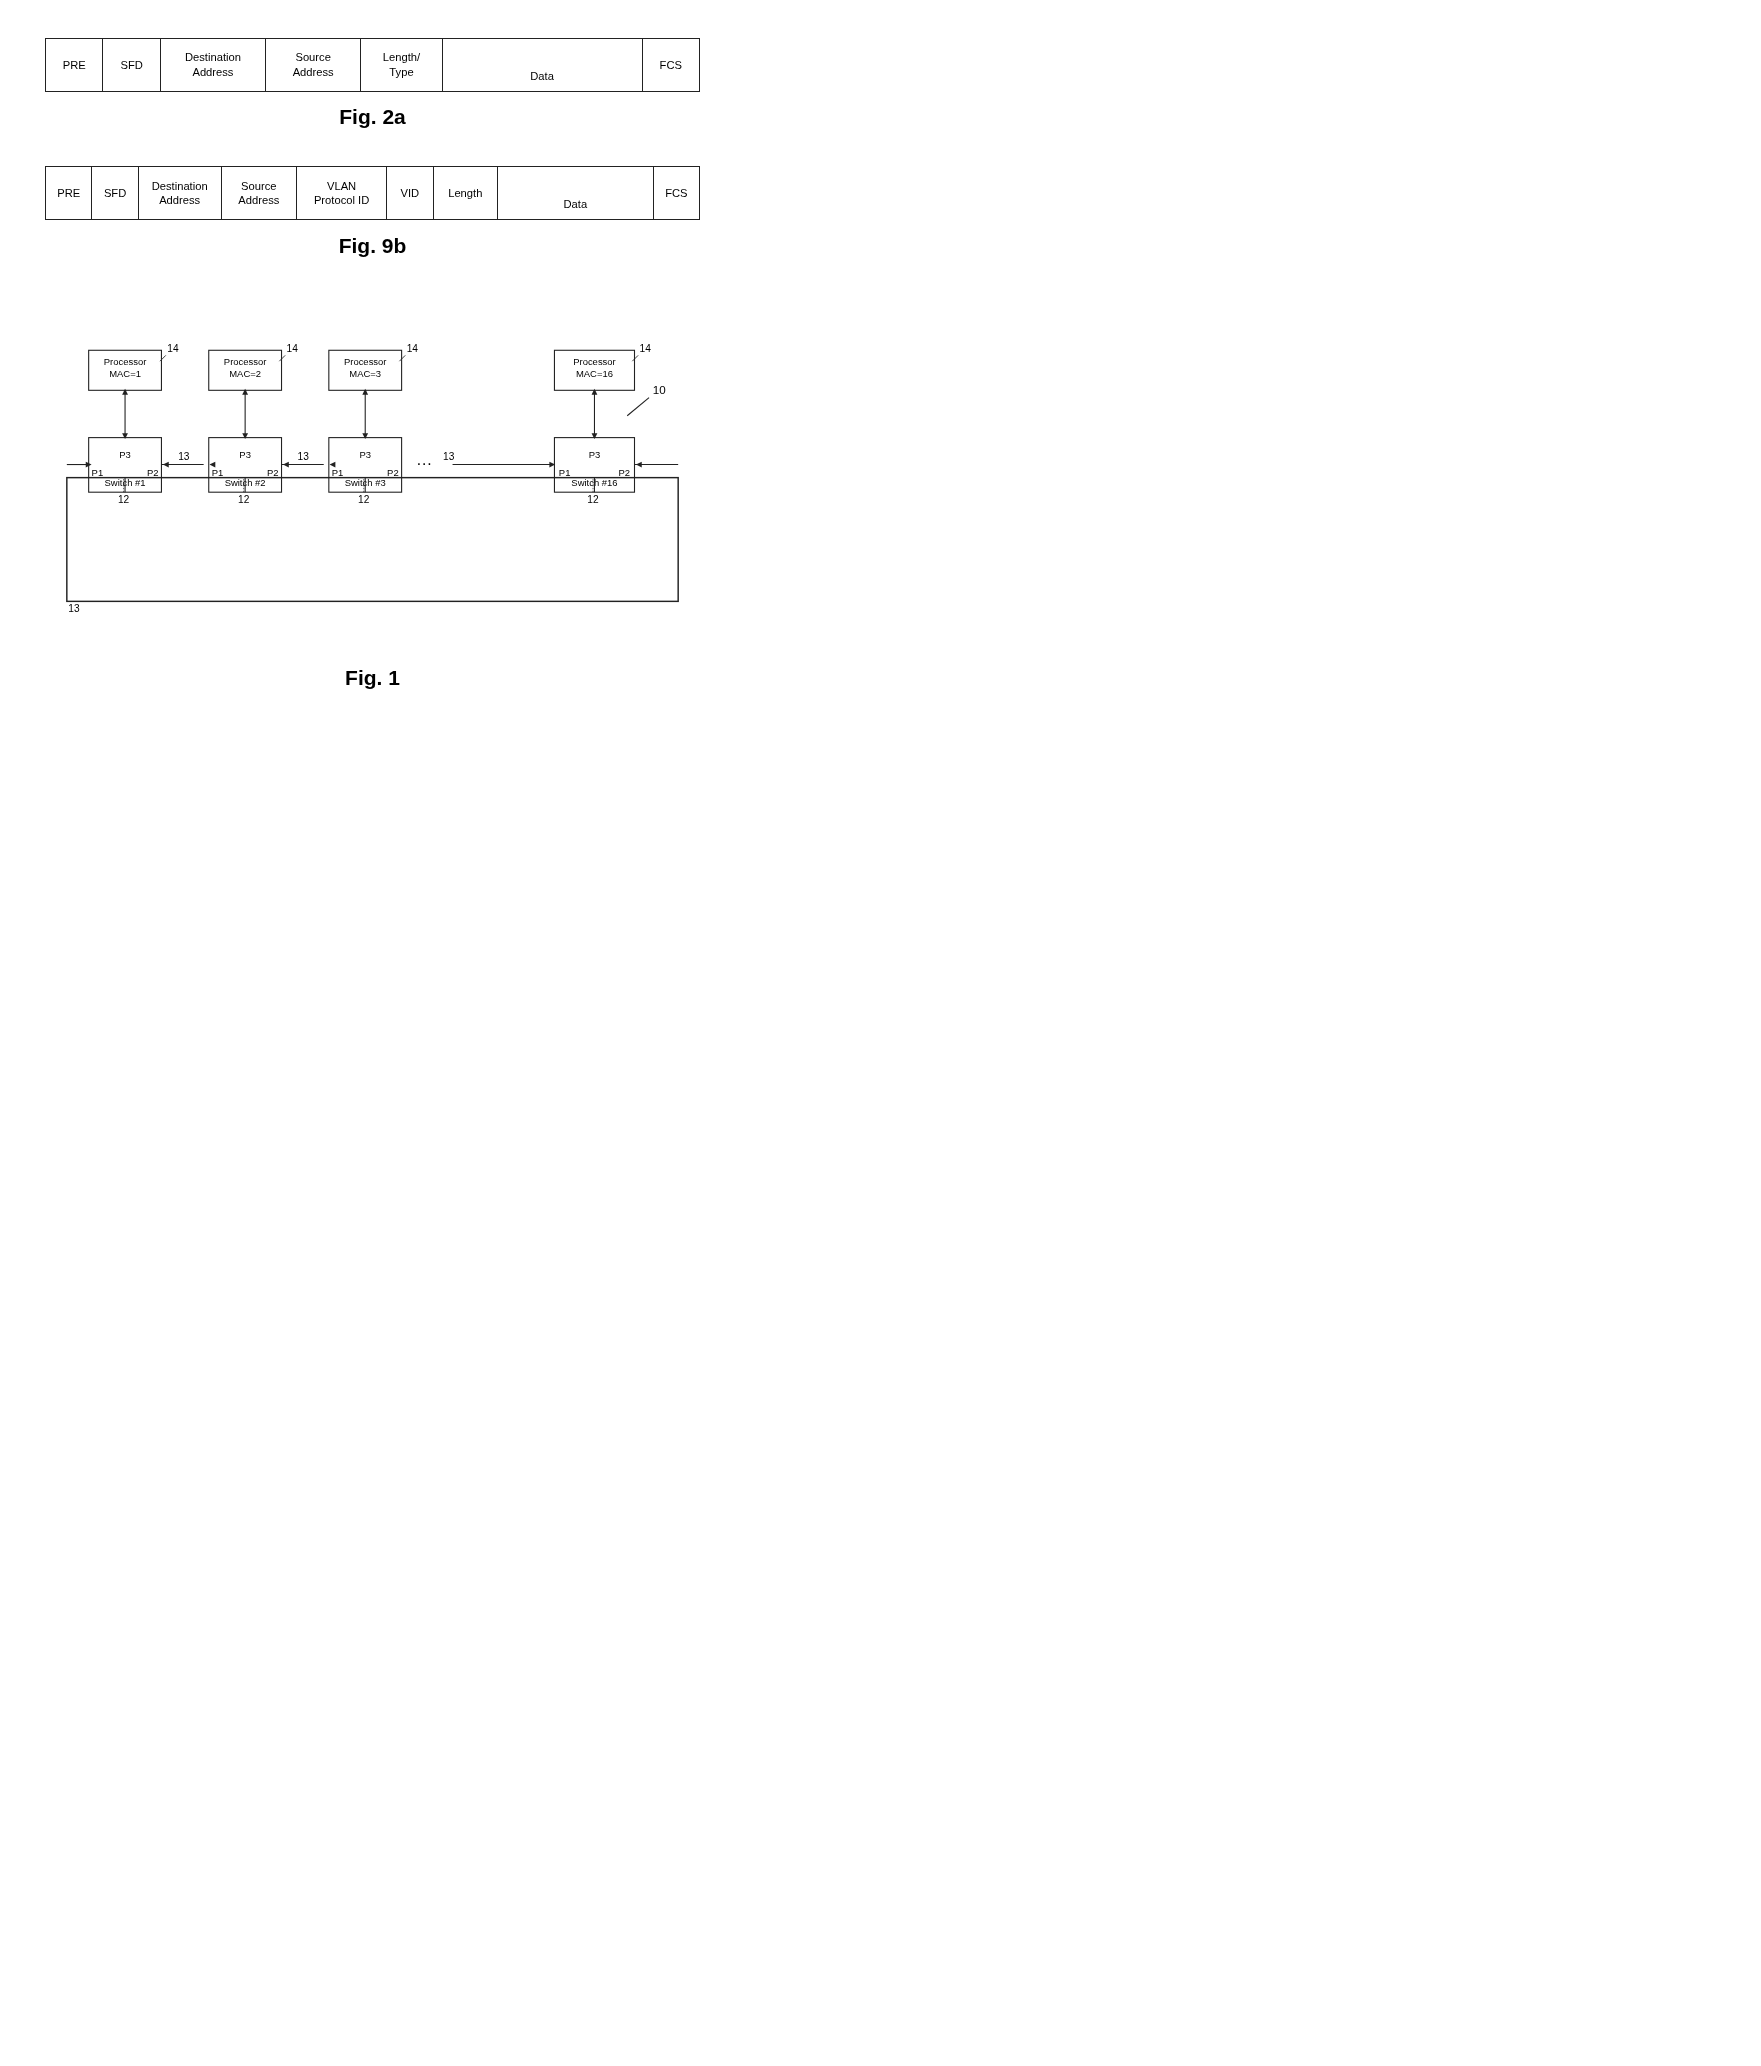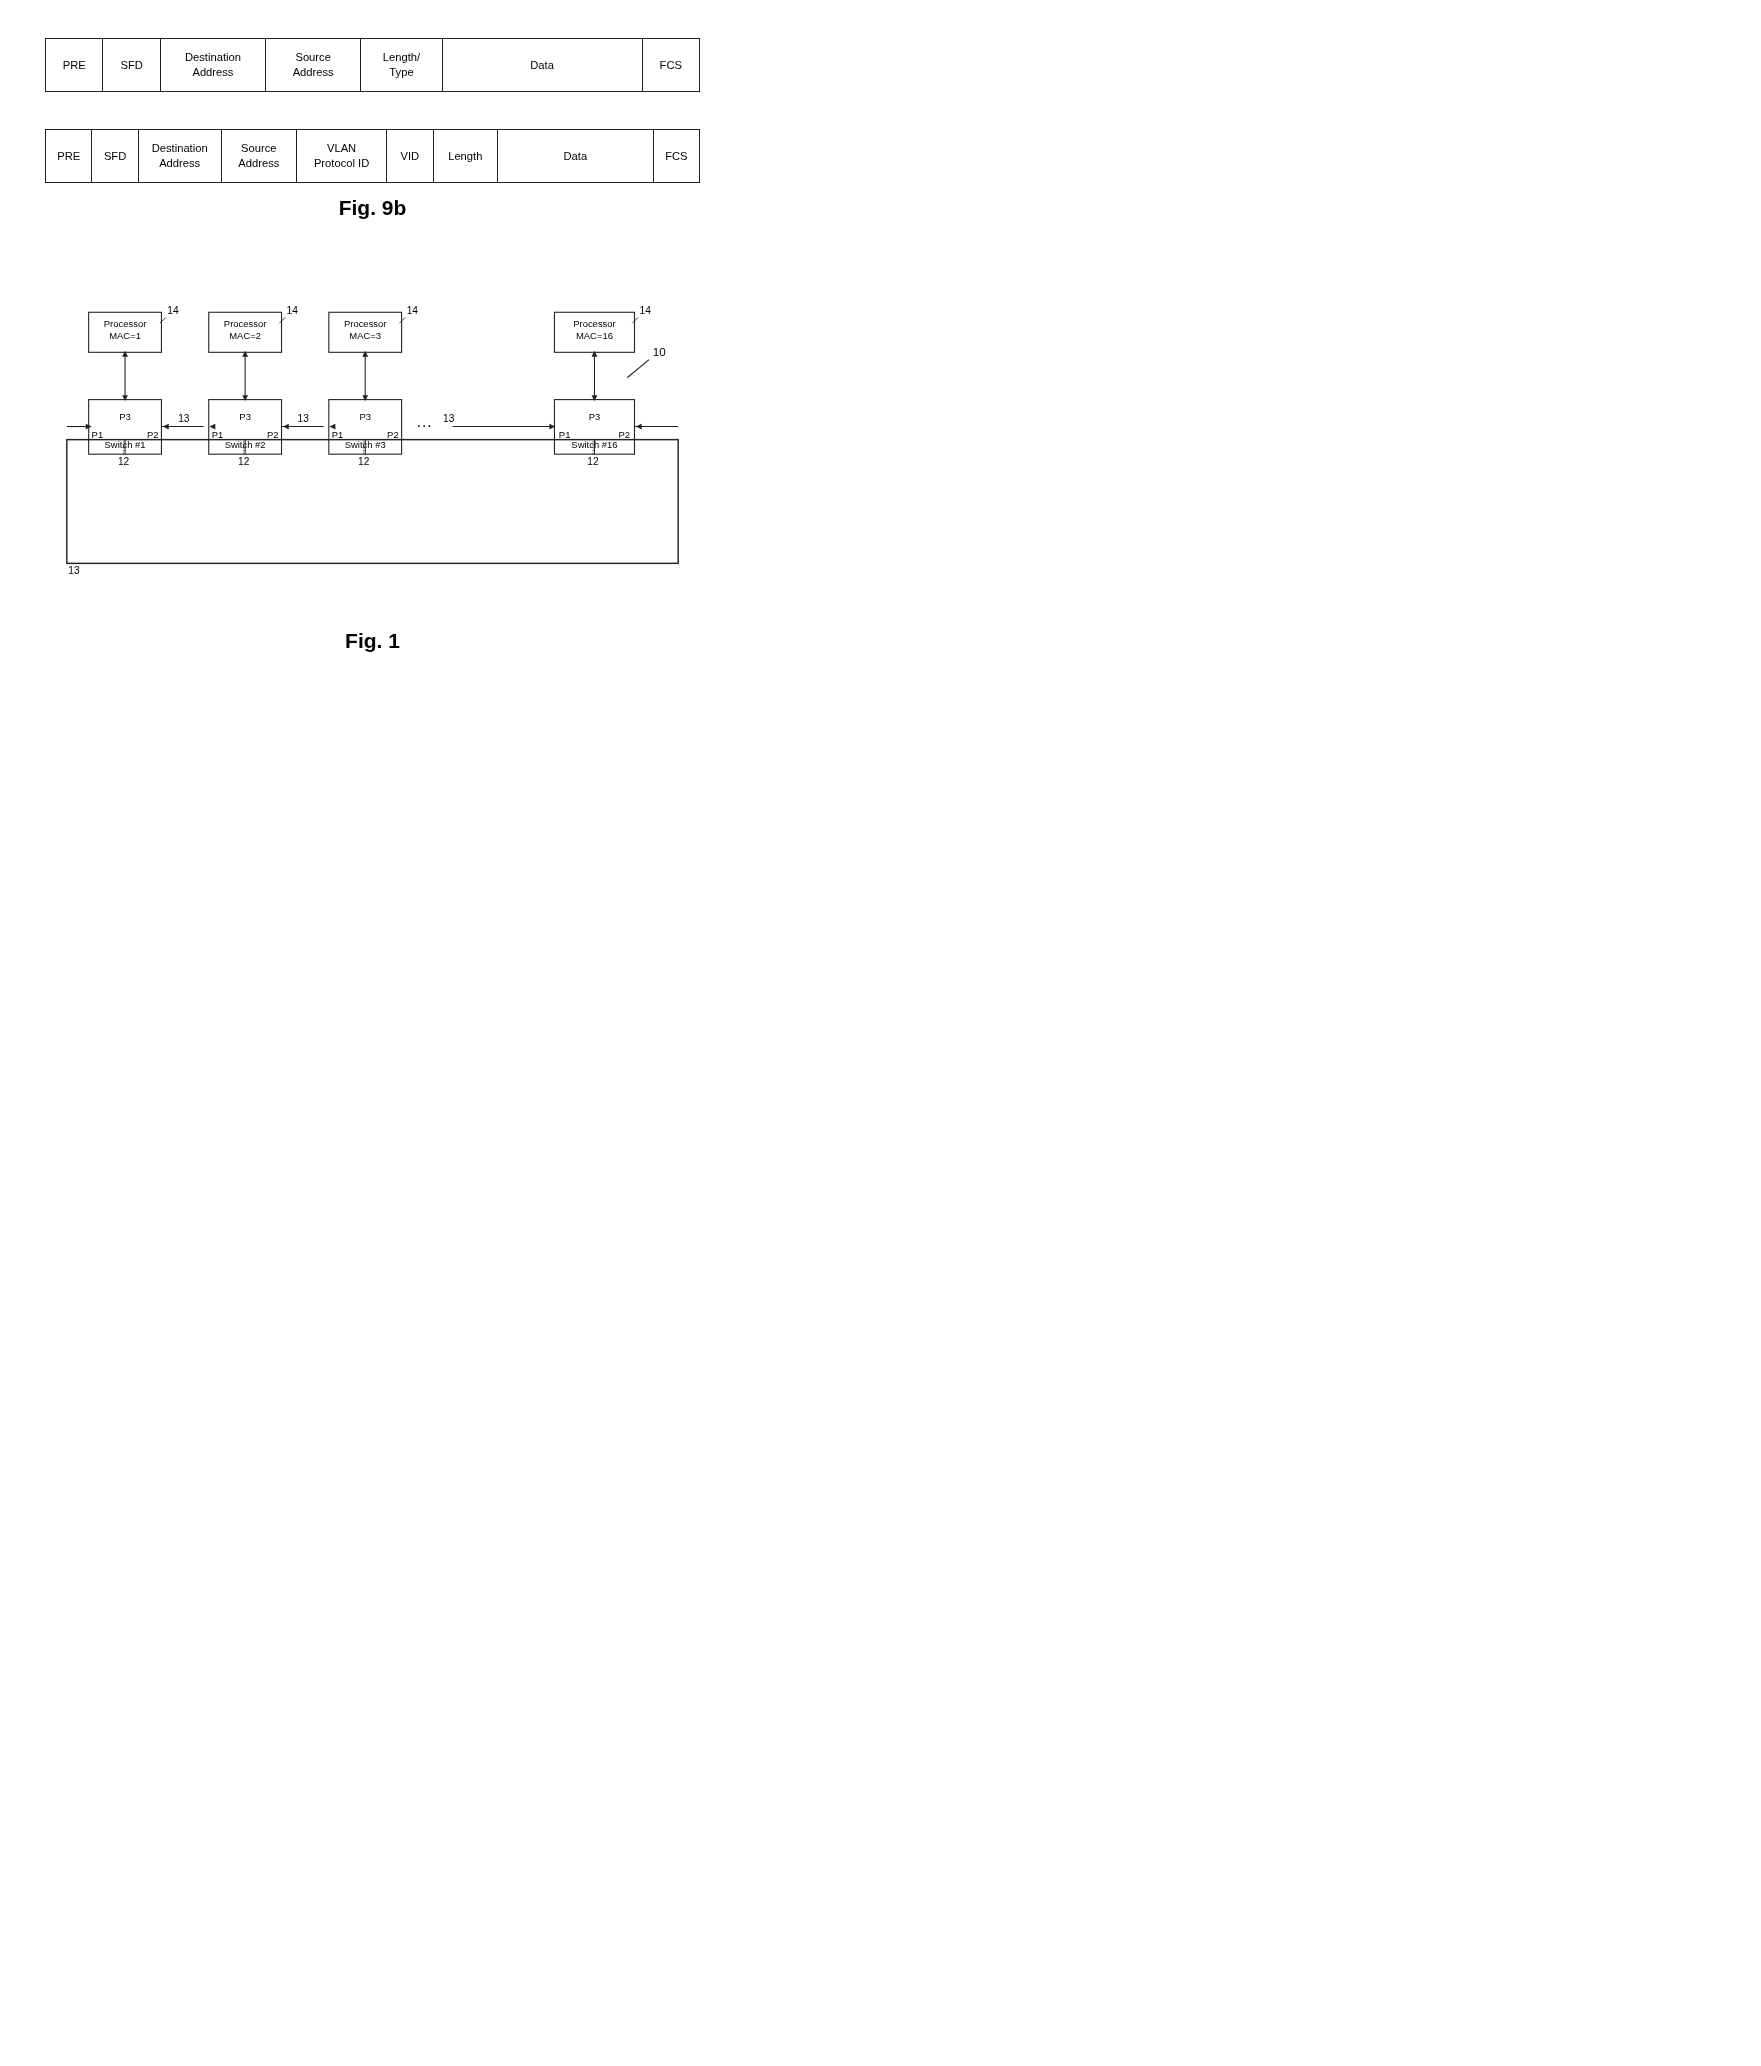--- a/index.html
+++ b/index.html
@@ -31,21 +31,21 @@
       line-height: 1.3;
     }
     .frame-cell:last-child {
       border-right: none;
     }
     .cell-pre   { flex: 1.0; }
     .cell-sfd   { flex: 1.0; }
     .cell-da    { flex: 2.0; }
     .cell-sa    { flex: 1.8; }
     .cell-lt    { flex: 1.5; }
-    .cell-data  { flex: 4.0; }
+    .cell-data  { flex: 4.0; align-items: flex-end; }
     .cell-fcs   { flex: 1.0; }
     .cell-vlan  { flex: 2.2; }
     .cell-vid   { flex: 1.0; }
     .cell-len   { flex: 1.5; }
 
     .fig-label {
       text-align: center;
       font-size: 21px;
       font-weight: bold;
       margin: 13.4px 0 30px 0;
@@ -93,20 +93,21 @@
     <div class="frame-cell cell-lt">
       <span>Length/<br>Type</span>
     </div>
     <div class="frame-cell cell-data">
       <span>Data</span>
     </div>
     <div class="frame-cell cell-fcs">
       <span>FCS</span>
     </div>
   </div>
+  <div class="fig-label">Fig. 2a</div>
 </div>
 
 <div class="section">
   <div class="frame-table">
     <div class="frame-cell cell-pre">
       <span>PRE</span>
     </div>
     <div class="frame-cell cell-sfd">
       <span>SFD</span>
     </div>

